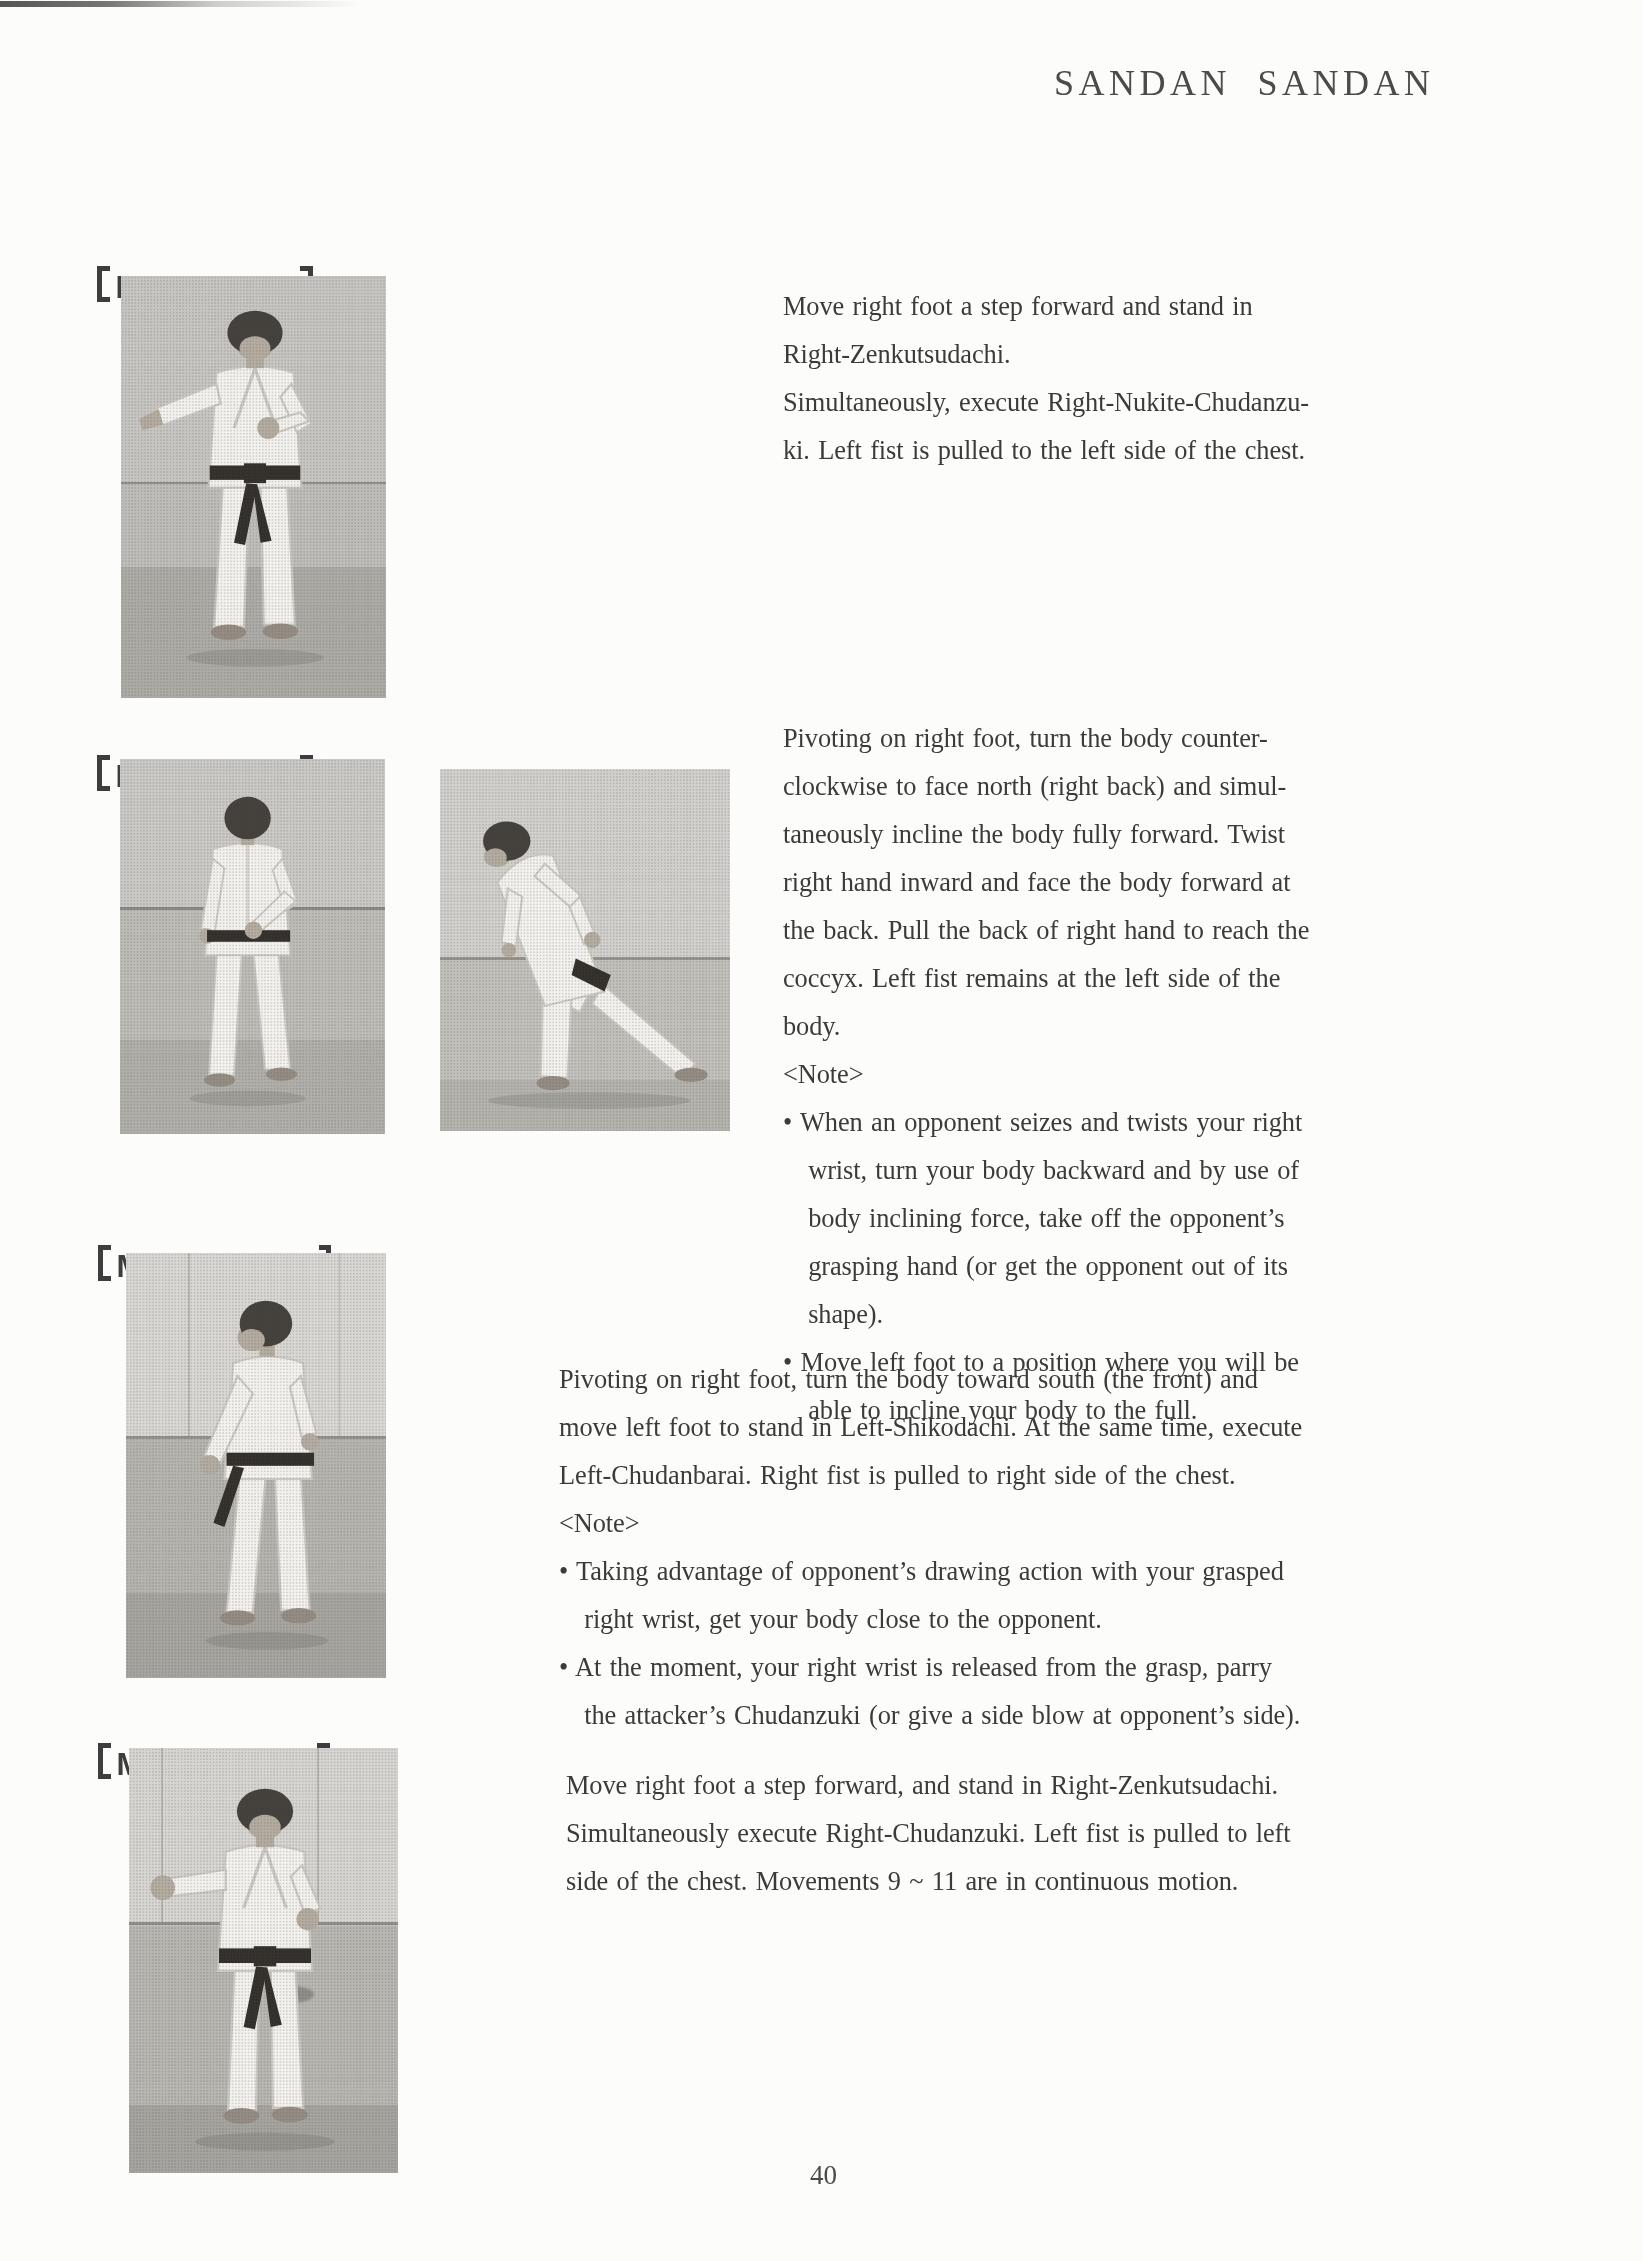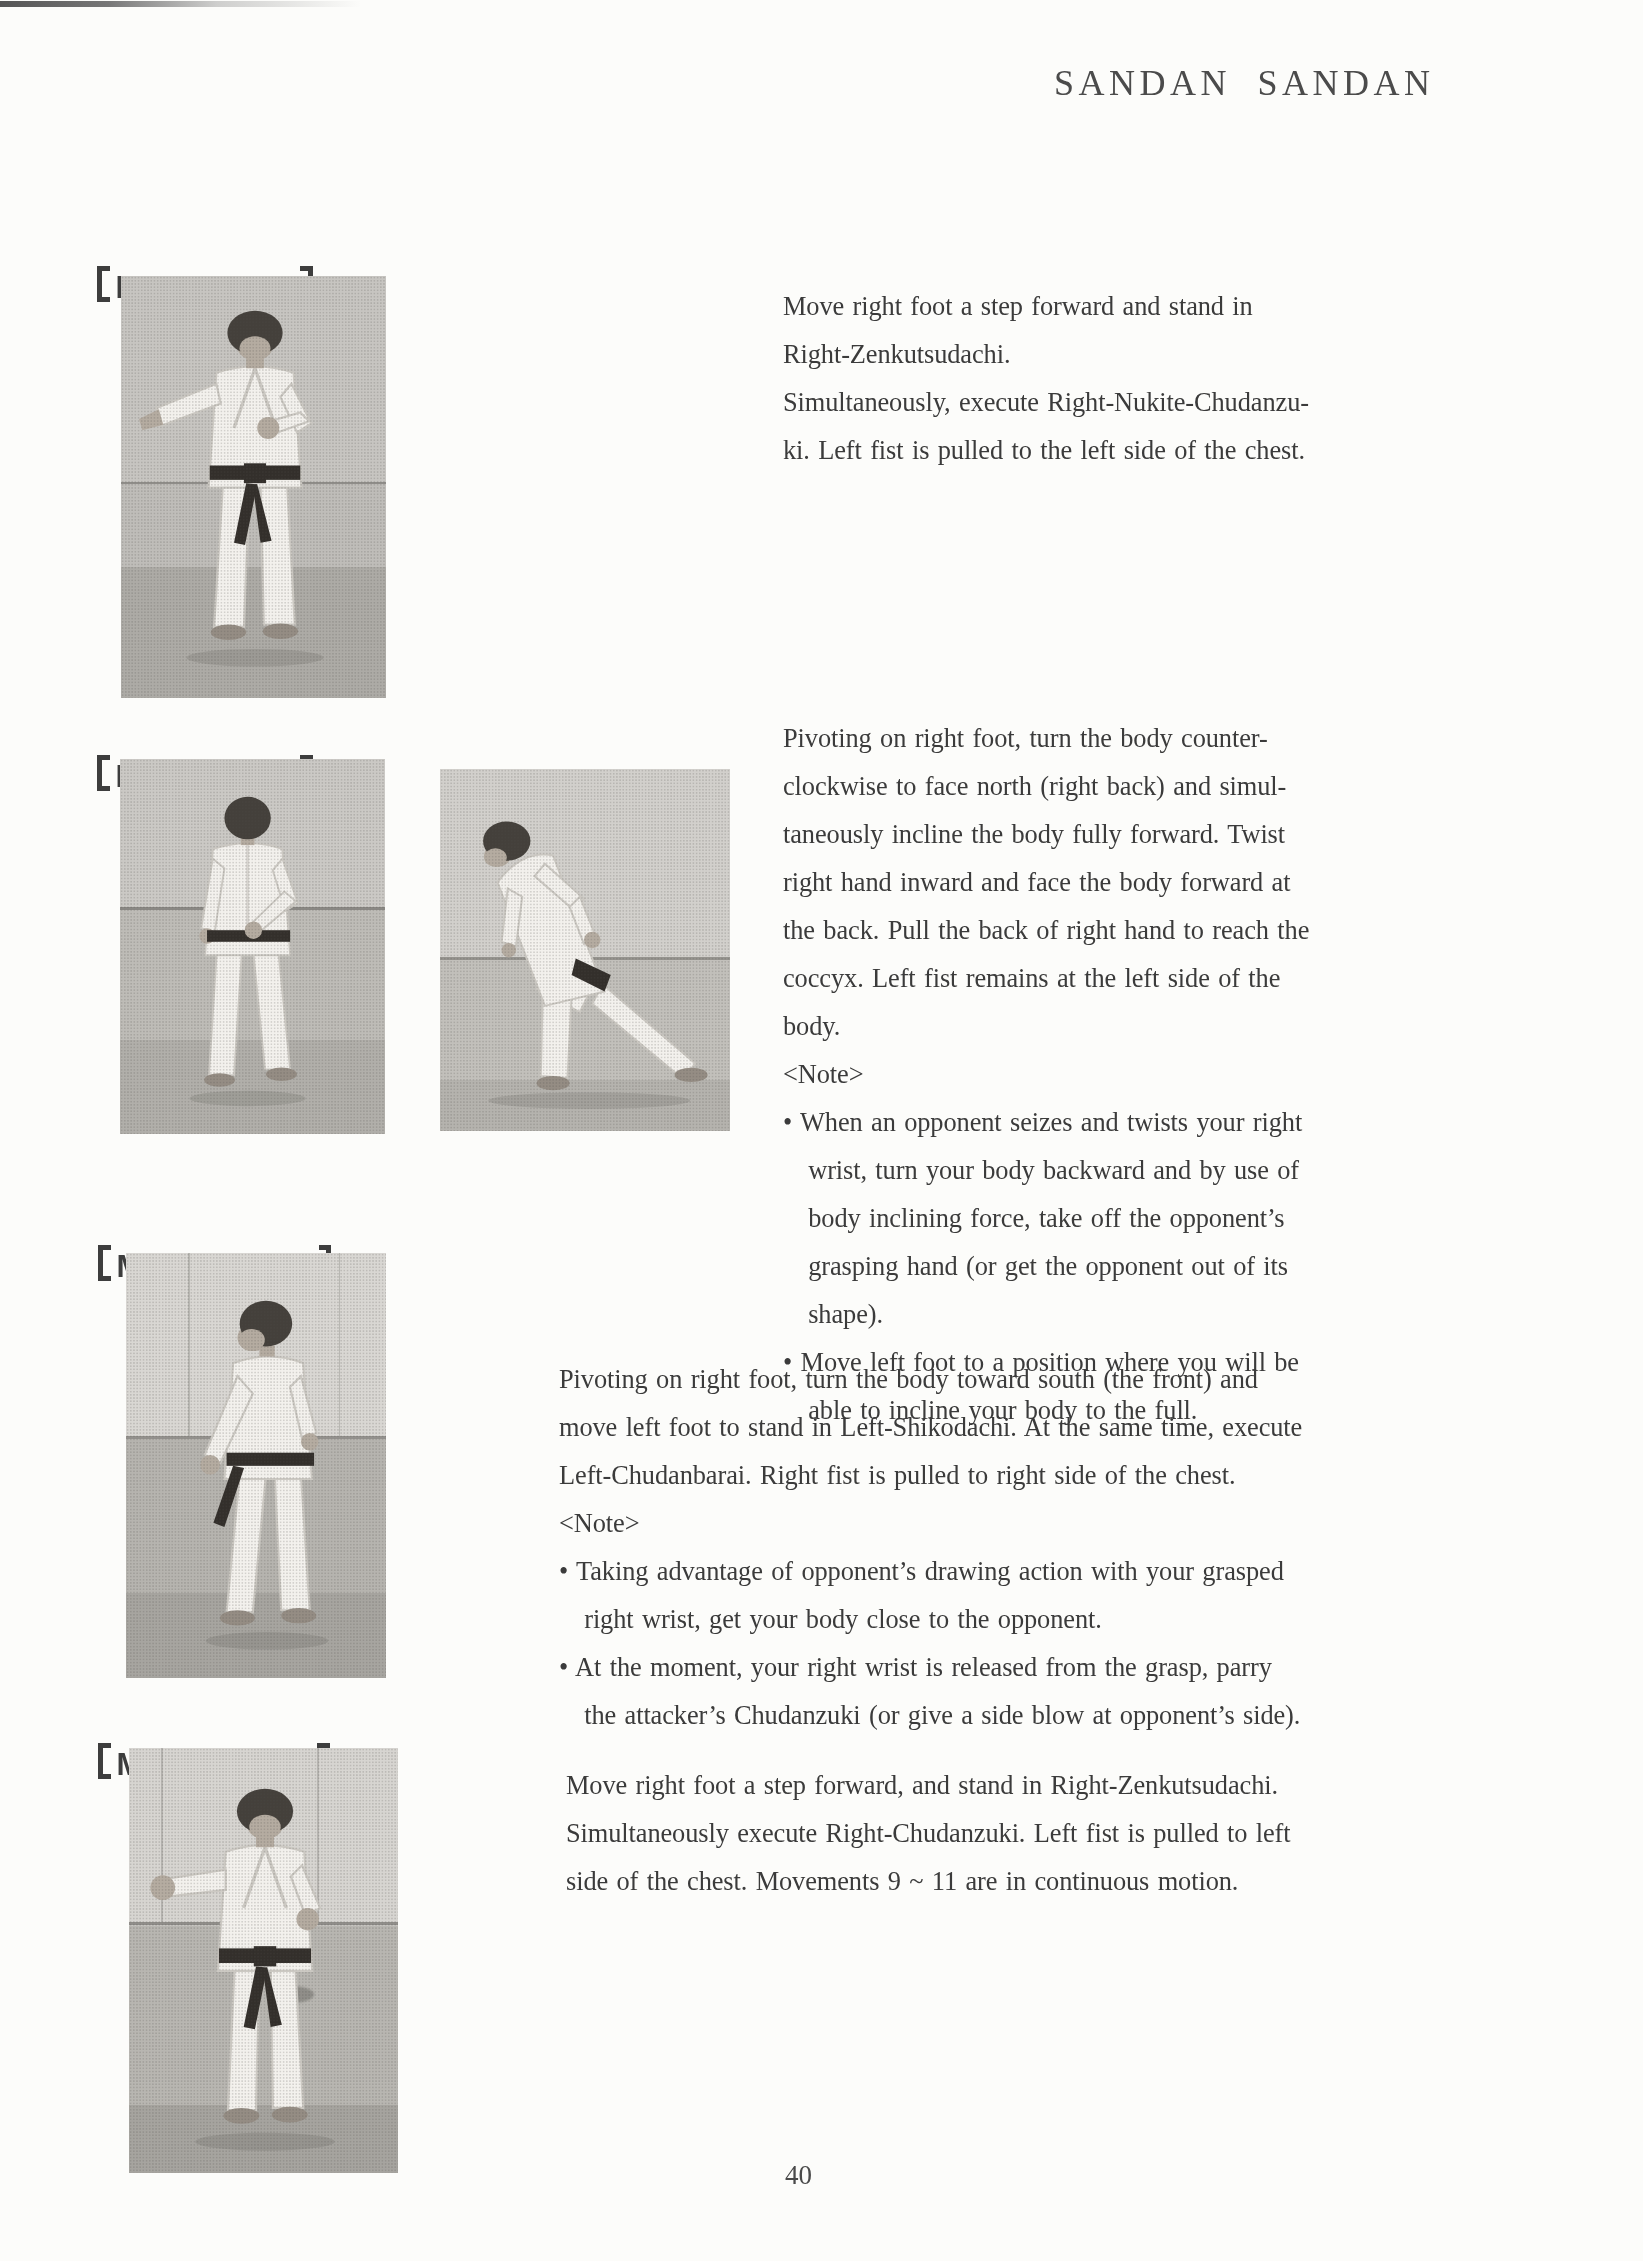--- a/index.html
+++ b/index.html
@@ -36,21 +36,21 @@
 
   .body-text{
     position:absolute;
     font-size:26.4px;line-height:48px;color:#3b3b3b;
     letter-spacing:-0.1px;word-spacing:1.9px;
     white-space:pre;
   }
 
   .page-number{
     position:absolute;left:760px;top:2160px;width:77px;
-    text-align:center;font-size:27px;color:#4a4a4a;
+    text-align:right;font-size:27px;color:#4a4a4a;
   }
 
   
   .photo{position:absolute;overflow:hidden;background:#c9c7c3;}
   .photo::after{content:"";position:absolute;inset:0;
     background-image:radial-gradient(rgba(80,78,74,0.20) 0.6px, transparent 0.9px);
     background-size:3.2px 3.2px;pointer-events:none;}
   .band{position:absolute;left:0;width:100%;}
   .fline{position:absolute;left:0;width:100%;height:3.2px;}
   .seam{position:absolute;top:0;width:1.3px;background:rgba(110,108,104,0.30);}

